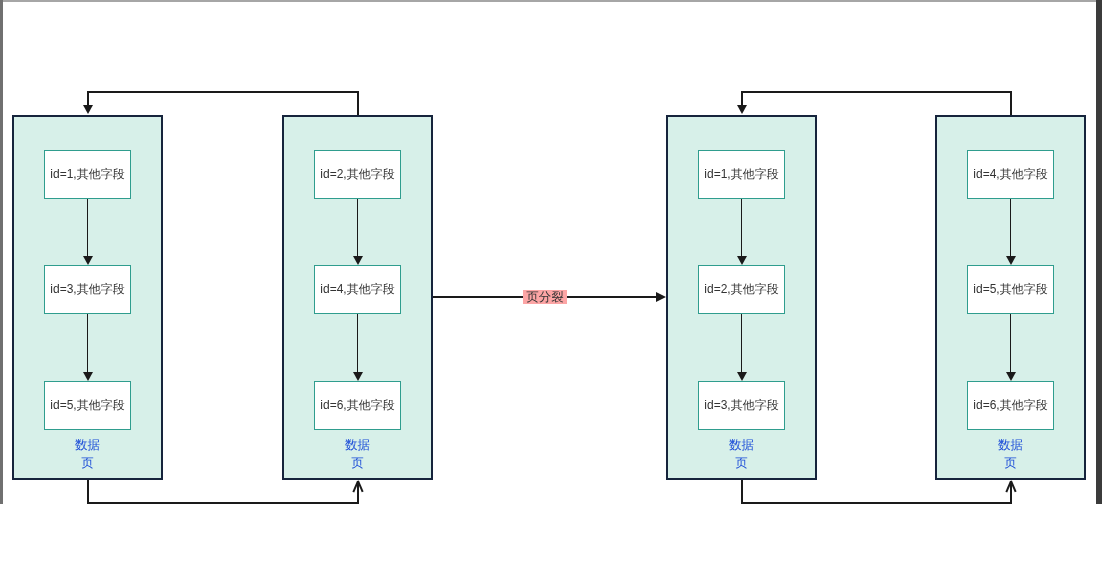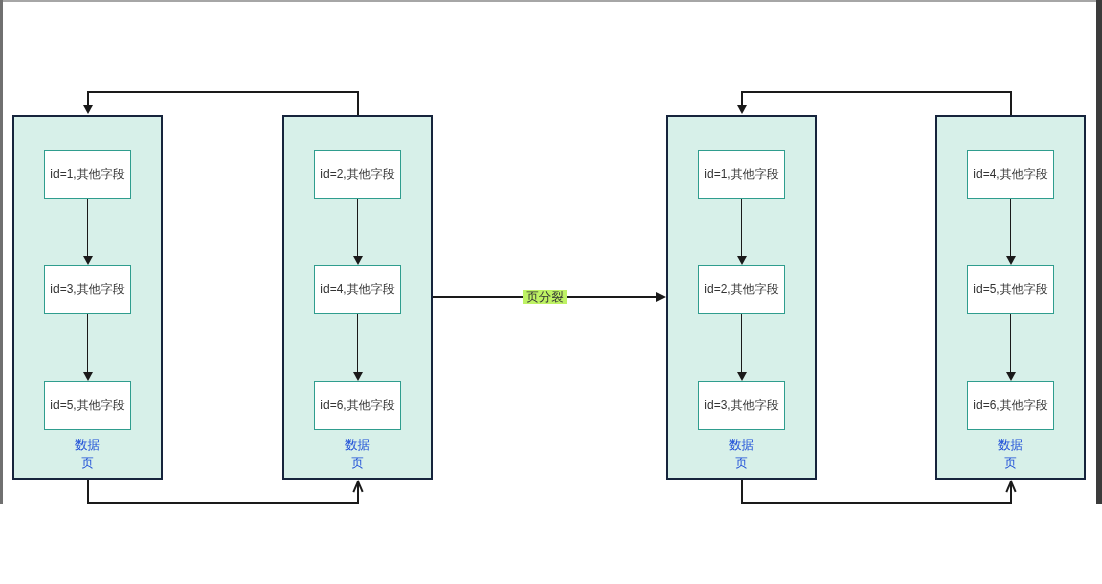--- a/index.html
+++ b/index.html
@@ -72,21 +72,21 @@
   .br-vl{left:741px;top:480px;width:1.5px;height:23px;}
   .br-h{left:741px;top:502px;width:270.5px;height:1.5px;}
   .br-vr{left:1010px;top:481px;width:1.5px;height:22px;}
   .br-v{left:1004.75px;top:481px;}
 
   
   .ms-h{left:433px;top:296px;width:224px;height:1.5px;}
   .ms-tri{left:656px;top:291.75px;}
   .ms-label{position:absolute;left:433px;top:289px;width:224px;text-align:center;
             font-size:12.5px;color:#333333;}
-  .ms-label span{background:#bef264;padding:0 3px;}
+  .ms-label span{background:#fca5a5;padding:0 3px;}
 </style>
 </head>
 <body>
 
 <div class="screen">
 
   <div class="canvas">
 
     <div class="page p1">
       <div class="record r1">id=1,其他字段</div>

